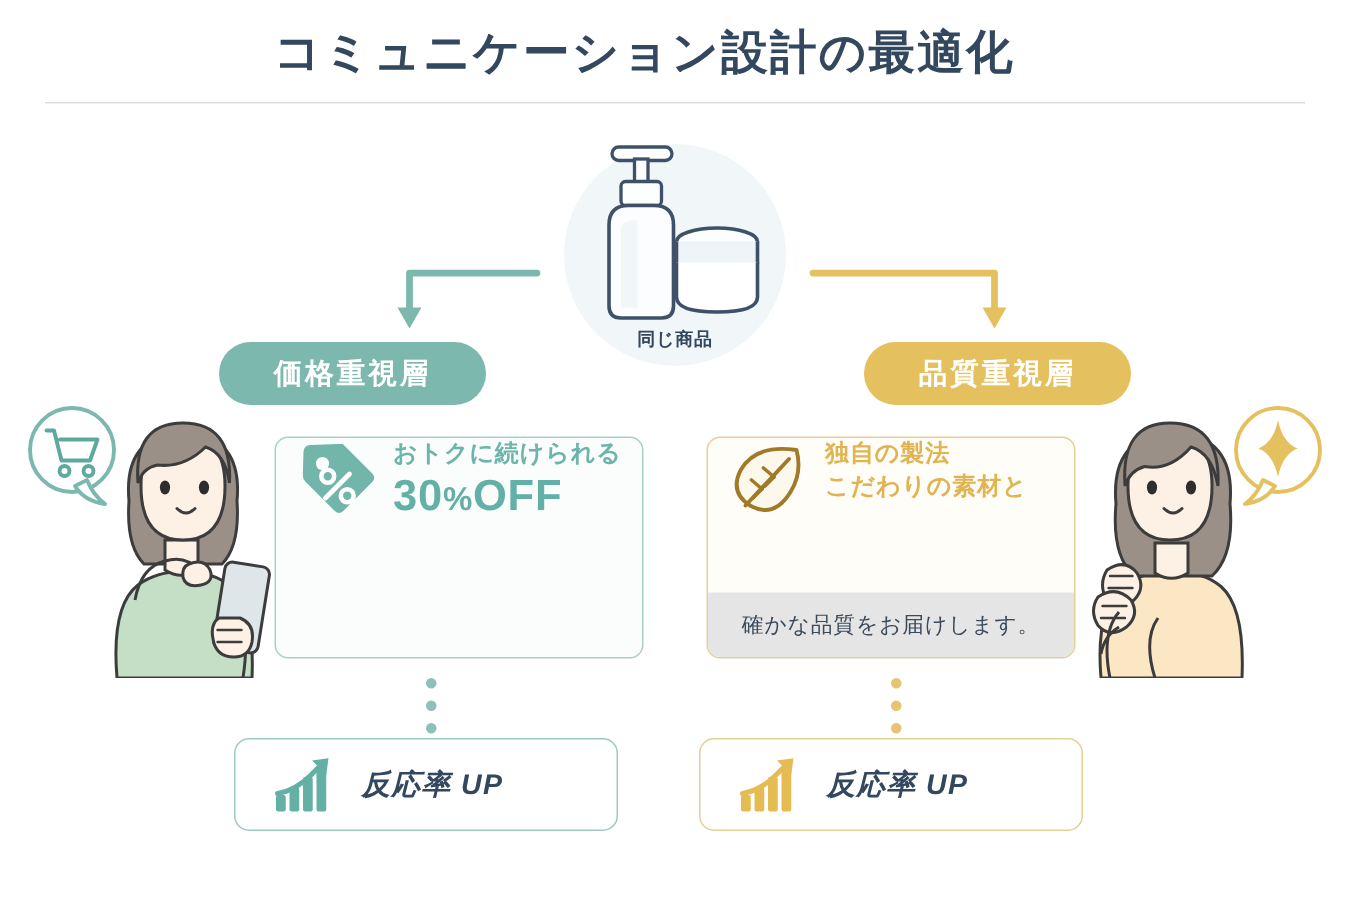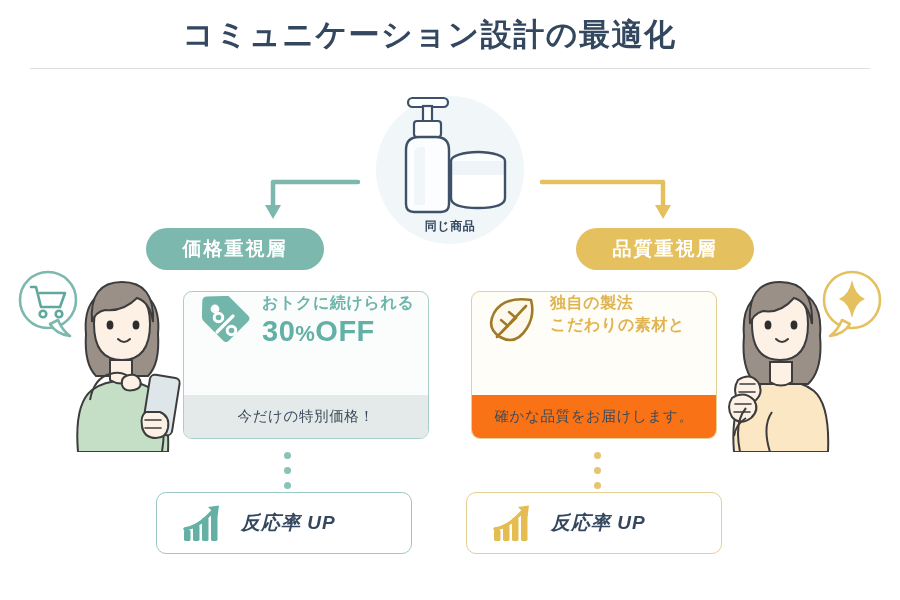--- a/index.html
+++ b/index.html
@@ -68,21 +68,21 @@
     position:absolute;left:0;top:0;width:100%;height:105px;
     display:flex;align-items:flex-start;
     padding-left:14px;box-sizing:border-box;
   }
   .card-foot{
     position:absolute;left:0;bottom:0;width:100%;height:43px;
     display:flex;align-items:center;justify-content:center;
     font-size:14.5px;color:#3b4a5a;letter-spacing:.6px;
   }
   .foot-left{background:#e3eae9;}
-  .foot-right{background:#f97316;margin-top:33px;}
+  .foot-right{background:#e5e5e5;margin-top:33px;}
   .card-text{margin-left:10px;}
   .line-top{
     font-size:16px;font-weight:bold;letter-spacing:.6px;
     line-height:1.35;
   }
   .teal-txt{color:#6cb5ab;}
   .gold-txt{color:#e0b451;}
   .big-off{
     font-size:29px;font-weight:bold;color:#63b0a6;
     letter-spacing:.5px;line-height:1.15;margin-top:1px;
@@ -179,21 +179,20 @@
         <circle cx="20.5" cy="25.5" r="4.3" fill="none" stroke="#ffffff" stroke-width="3"></circle>
         <circle cx="33.5" cy="38.5" r="4.3" fill="none" stroke="#ffffff" stroke-width="3"></circle>
       </svg>
       <div class="card-text">
         <div class="line-top teal-txt">おトクに続けられる</div>
         <div class="big-off">
           <span>30</span><span class="pct">%</span><span>OFF</span>
         </div>
       </div>
     </div>
-    <div class="card-foot foot-left">今だけの特別価格！</div>
   </div>
 
   <div class="card card-right">
     <div class="card-body">
       <svg width="54" height="54" viewBox="0 0 54 54">
         <path d="M45 8 q-27-4-37 13 Q0 36 14 45 q16 9 27-9 Q49 23 45 8 Z" fill="#fdf8ec" stroke="#a07a28" stroke-width="2.6" stroke-linejoin="round"></path>
         <line x1="11" y1="45" x2="40" y2="14" stroke="#a07a28" stroke-width="2.6" stroke-linecap="round"></line>
         <line x1="22" y1="34" x2="15" y2="28" stroke="#a07a28" stroke-width="2.4" stroke-linecap="round"></line>
         <line x1="22" y1="34" x2="16" y2="40" stroke="#a07a28" stroke-width="2.4" stroke-linecap="round"></line>
         <line x1="30" y1="26" x2="23" y2="20" stroke="#a07a28" stroke-width="2.4" stroke-linecap="round"></line>

